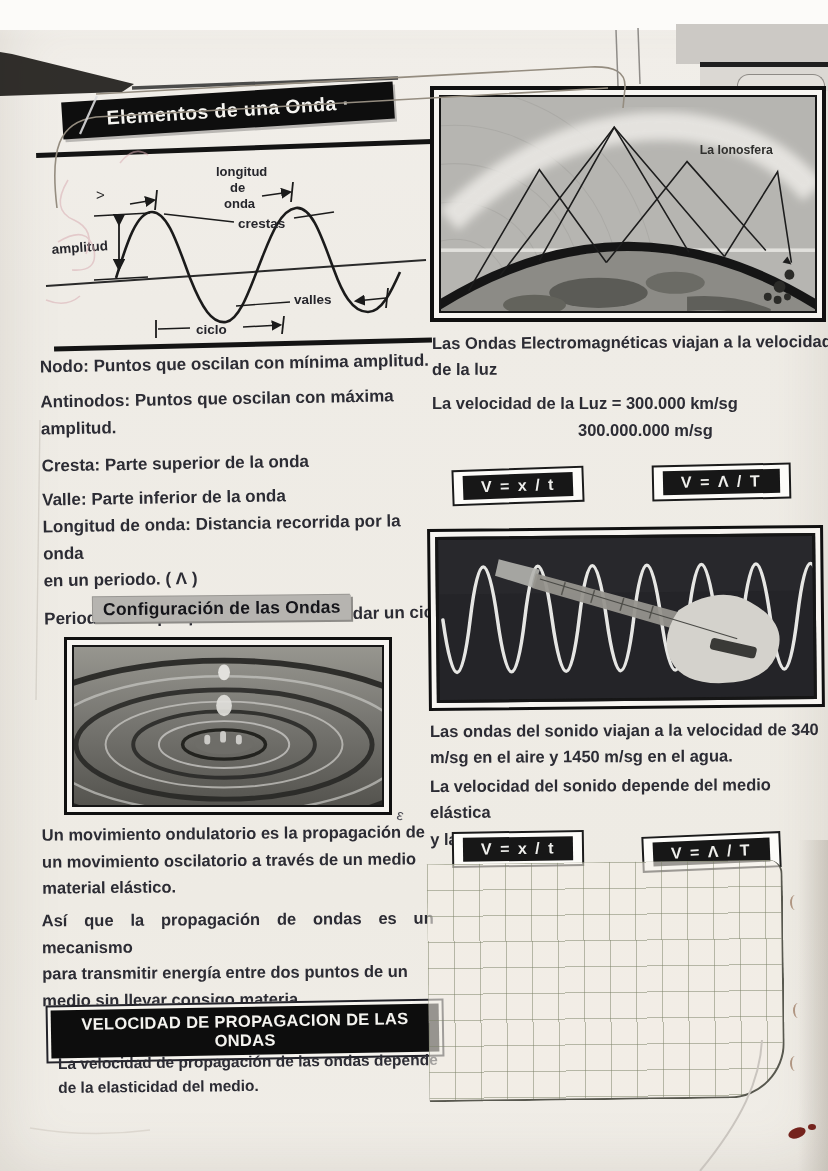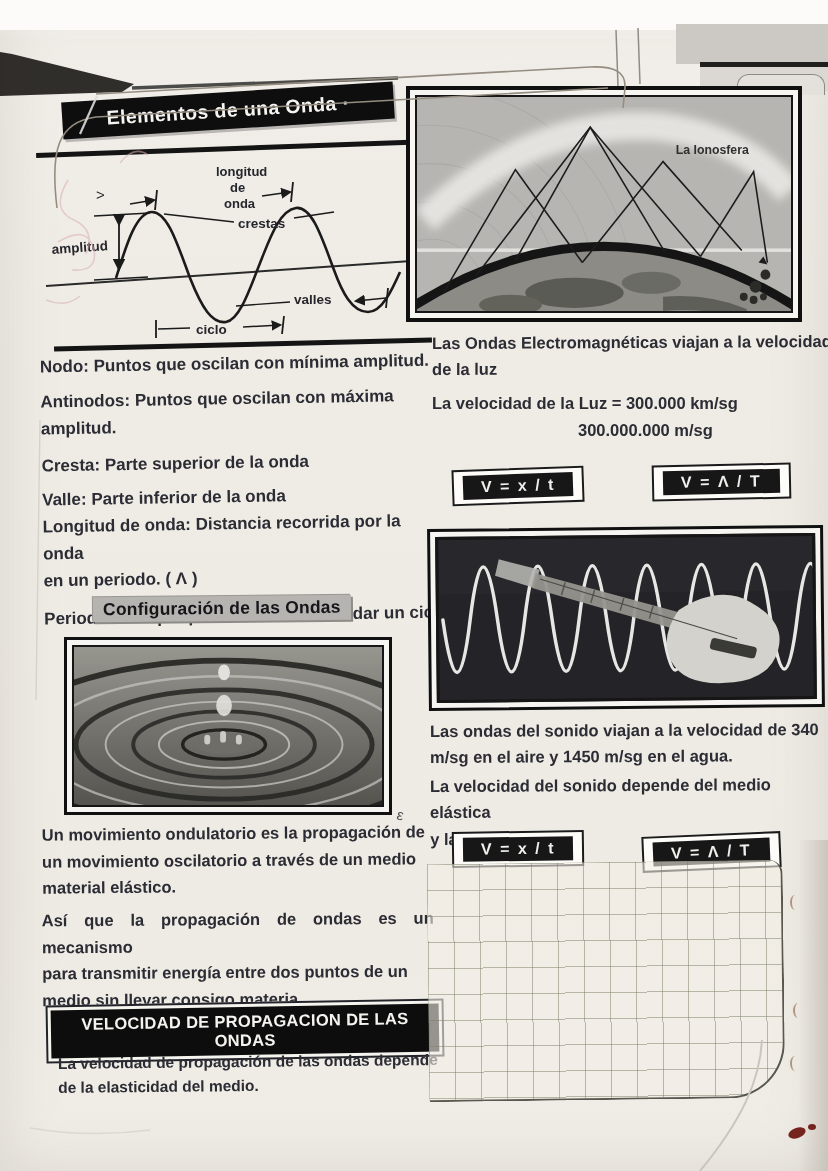--- a/index.html
+++ b/index.html
@@ -158,21 +158,21 @@
   <div class="t" style="left:42px;top:906px;width:392px;font-size:16.5px;line-height:1.62;text-align:justify;transform:rotate(-.4deg);">Así que la propagación de ondas es un mecanismo
 para transmitir energía entre dos puntos de un
 medio sin llevar consigo materia.</div>
 
   <div class="banner2">
     <div class="inner">VELOCIDAD DE PROPAGACION DE LAS ONDAS</div>
   </div>
   <div class="t" style="left:58px;top:1050px;width:380px;font-size:15.5px;line-height:1.55;transform:rotate(-.6deg);">La velocidad de propagación de las ondas depende
 de la elasticidad del medio.</div>
 
-  <div class="frame" style="left:406px;top:86px;width:378px;height:218px;">
+  <div class="frame" style="left:430px;top:86px;width:378px;height:218px;">
     <div class="inner">
       <svg viewBox="0 0 380 212" preserveAspectRatio="none">
         <defs>
             <filter id="bl" x="-20%" y="-20%" width="140%" height="140%">
               <feGaussianBlur stdDeviation="5"></feGaussianBlur>
             </filter>
           </defs>
         <rect width="380" height="212" fill="#b6b5b1"></rect>
         <g fill="none" stroke="#a4a39f" opacity=".6">
           <circle cx="14" cy="196" r="55"></circle>

